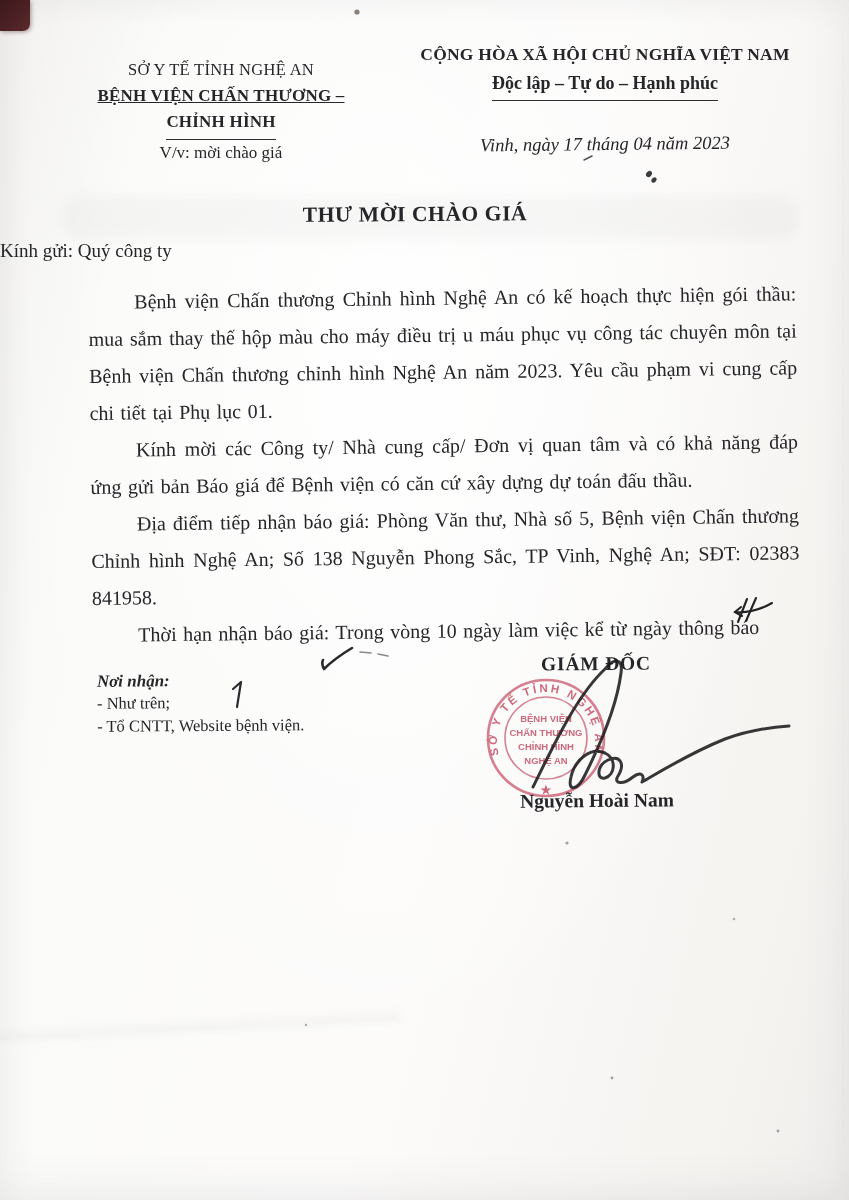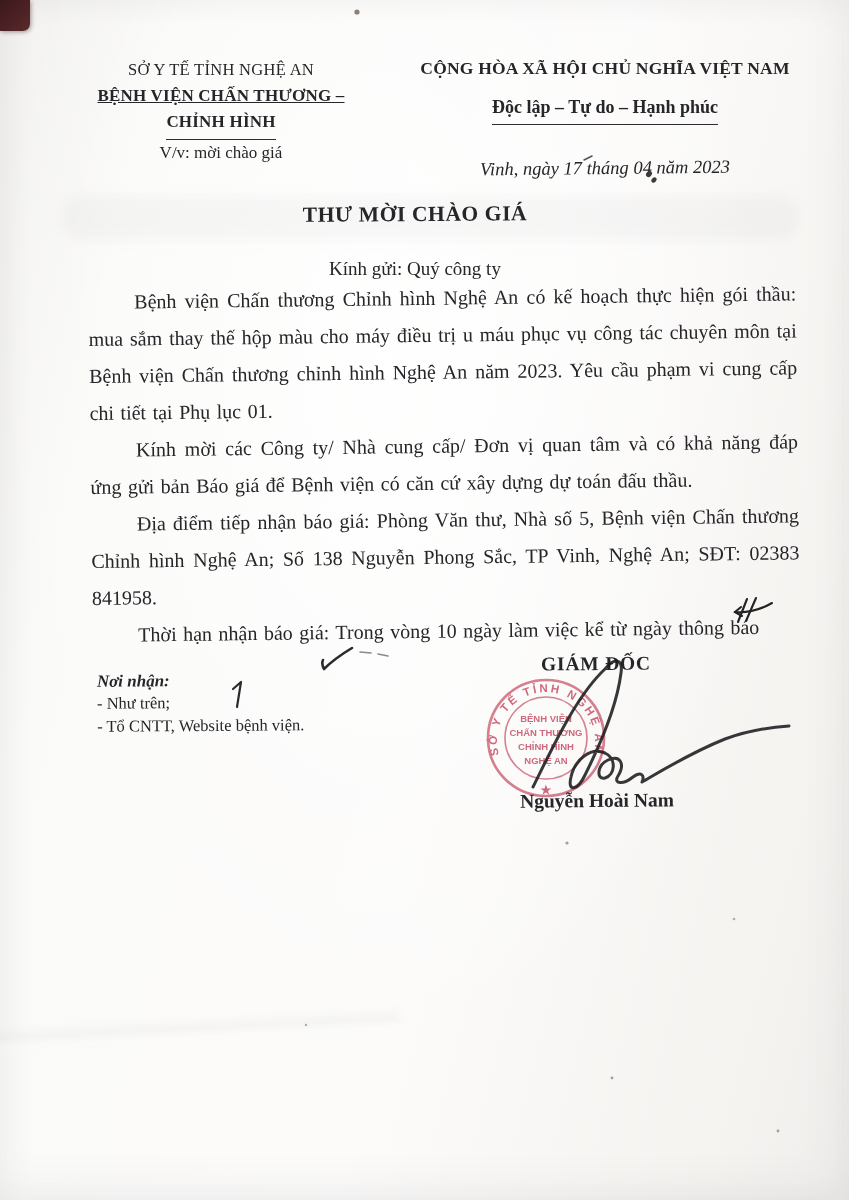--- a/index.html
+++ b/index.html
@@ -21,29 +21,29 @@
   .corner-artifact{position:absolute;left:0;top:0;width:30px;height:31px;
     background:linear-gradient(135deg,#3c191c 0%,#4c2125 55%,#5a2a2b 100%);
     border-radius:0 0 7px 0;box-shadow:1px 1px 4px rgba(70,30,32,.45);}
 
   .hdr-left{position:absolute;left:75px;top:57px;width:292px;text-align:center;line-height:26px;}
   .hdr-left .l1{font-size:16.5px;letter-spacing:.3px;}
   .hdr-left .l2,.hdr-left .l3{font-size:17px;font-weight:bold;letter-spacing:.2px;text-decoration:underline;}
   .hdr-left .l3 span{display:inline-block;border-bottom:1.6px solid #2c2c30;padding-bottom:4px;}
   .hdr-left .subject{font-size:17px;}
 
-  .hdr-right{position:absolute;left:383px;top:56px;width:444px;text-align:center;line-height:25px;}
+  .hdr-right{position:absolute;left:383px;top:42px;width:444px;text-align:center;line-height:25px;}
   .hdr-right .nat{font-size:17.5px;font-weight:bold;letter-spacing:.2px;}
-  .hdr-right .motto{font-size:18px;font-weight:bold;margin-top:14px;}
+  .hdr-right .motto{font-size:18px;font-weight:bold;margin-top:4px;}
   .hdr-right .motto span{display:inline-block;border-bottom:1.7px solid #2c2c30;padding-bottom:4px;}
   .hdr-right .date{font-size:18.5px;font-style:italic;margin-top:31px;transform:rotate(-.6deg);}
 
   .doc-title{position:absolute;left:0;top:202px;width:830px;text-align:center;
     font-size:21.5px;font-weight:bold;letter-spacing:.6px;transform:rotate(-.4deg);}
-  .salutation{position:absolute;left:0;top:258px;width:830px;text-align:center;font-size:19px;}
+  .salutation{position:absolute;left:0;top:240px;width:830px;font-size:19px;}
 
   .body-text{position:absolute;left:88px;top:284px;width:708px;
     font-size:20px;line-height:37px;text-align:justify;transform:rotate(-.7deg);transform-origin:0 0;}
   .body-text p{margin:0;text-indent:46px;word-spacing:1.5px;}
 
   .recipients{position:absolute;left:97px;top:671px;transform:rotate(-.4deg);}
   .recipients .lbl{font-size:17px;font-weight:bold;font-style:italic;}
   .recipients .itm{font-size:16.5px;line-height:23px;}
 
   .sign-title{position:absolute;left:496px;top:653px;width:200px;text-align:center;

